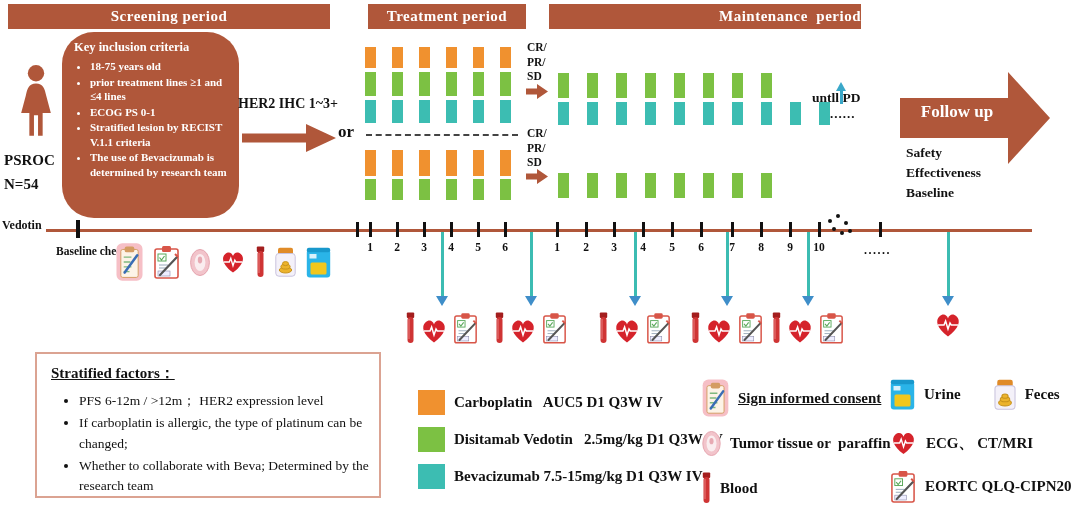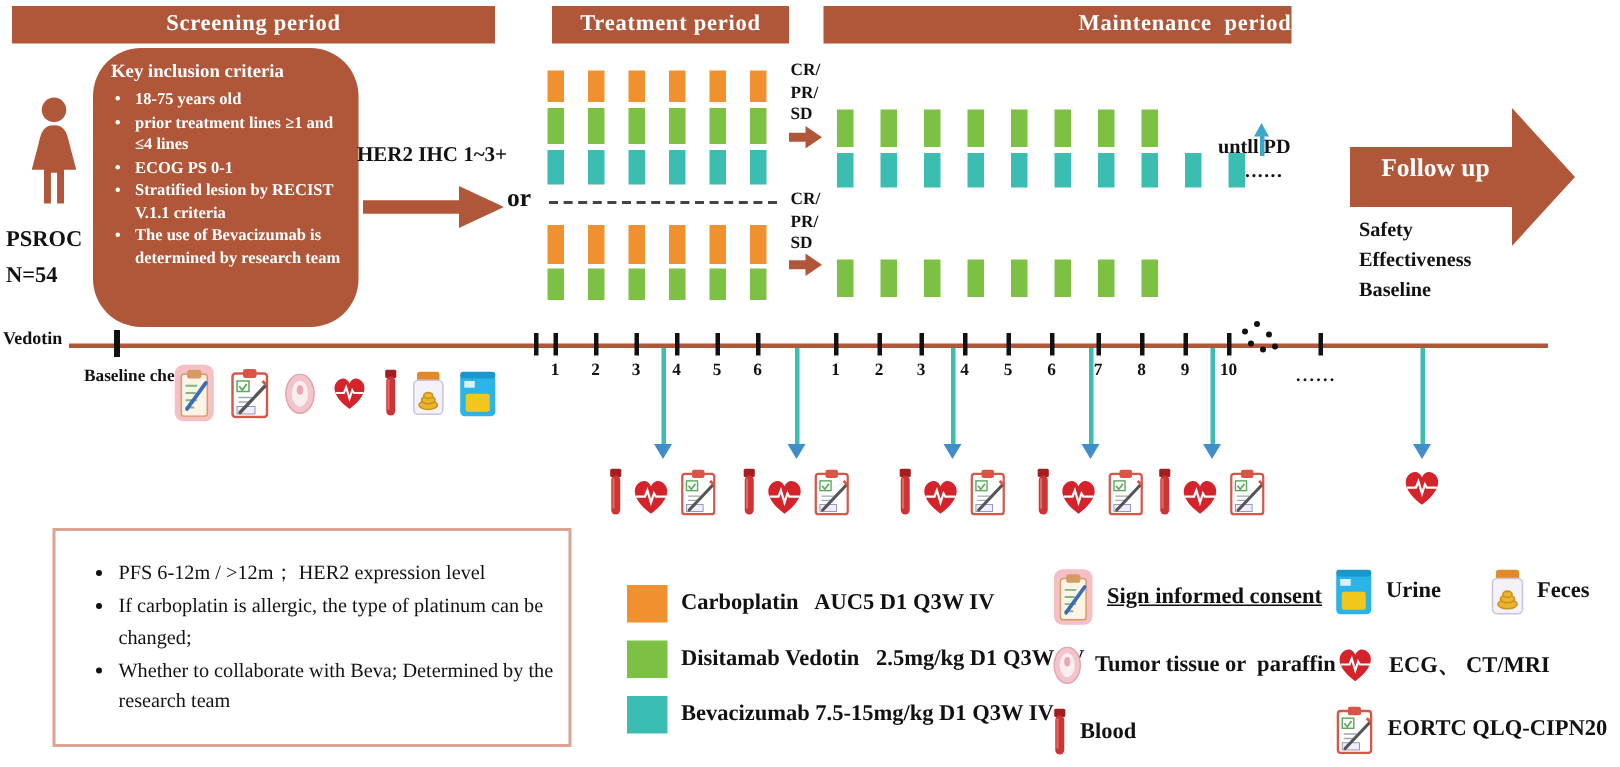--- a/index.html
+++ b/index.html
@@ -174,20 +174,21 @@
         <svg width="25" height="31" viewBox="0 0 25 31">
           <rect x="0.8" y="2.5" width="23.4" height="28" rx="3" fill="#2ab4e8"></rect>
           <rect x="0.8" y="0.8" width="23.4" height="4.5" rx="2" fill="#1898cc"></rect>
           <rect x="4.5" y="15.5" width="16" height="12" rx="1.5" fill="#f2c71d"></rect>
           <rect x="3.5" y="7" width="7" height="4.5" fill="#d9f1fb"></rect>
         </svg>
       </div>
     </div>
 
   <div class="abs stratbox" style="left:35px;top:352px;width:346px;height:146px;box-sizing:border-box;padding:10px 10px 8px 14px;">
+    <div class="btxt" style="font-size:15px;text-decoration:underline;">Stratified factors：</div>
     <ul id="stratified-list">
         <li>PFS 6-12m / &gt;12m；  HER2 expression level</li>
         <li>If carboplatin is allergic, the type of platinum can be changed;</li>
         <li>Whether to collaborate with Beva; Determined by the research team</li>
       </ul>
   </div>
 
   <div id="drug-legend">
       <div class=" legrow" style="position: absolute; left: 418px; top: 390px;">
         <div class="swatch" style="background: rgb(240, 145, 47);"></div>

